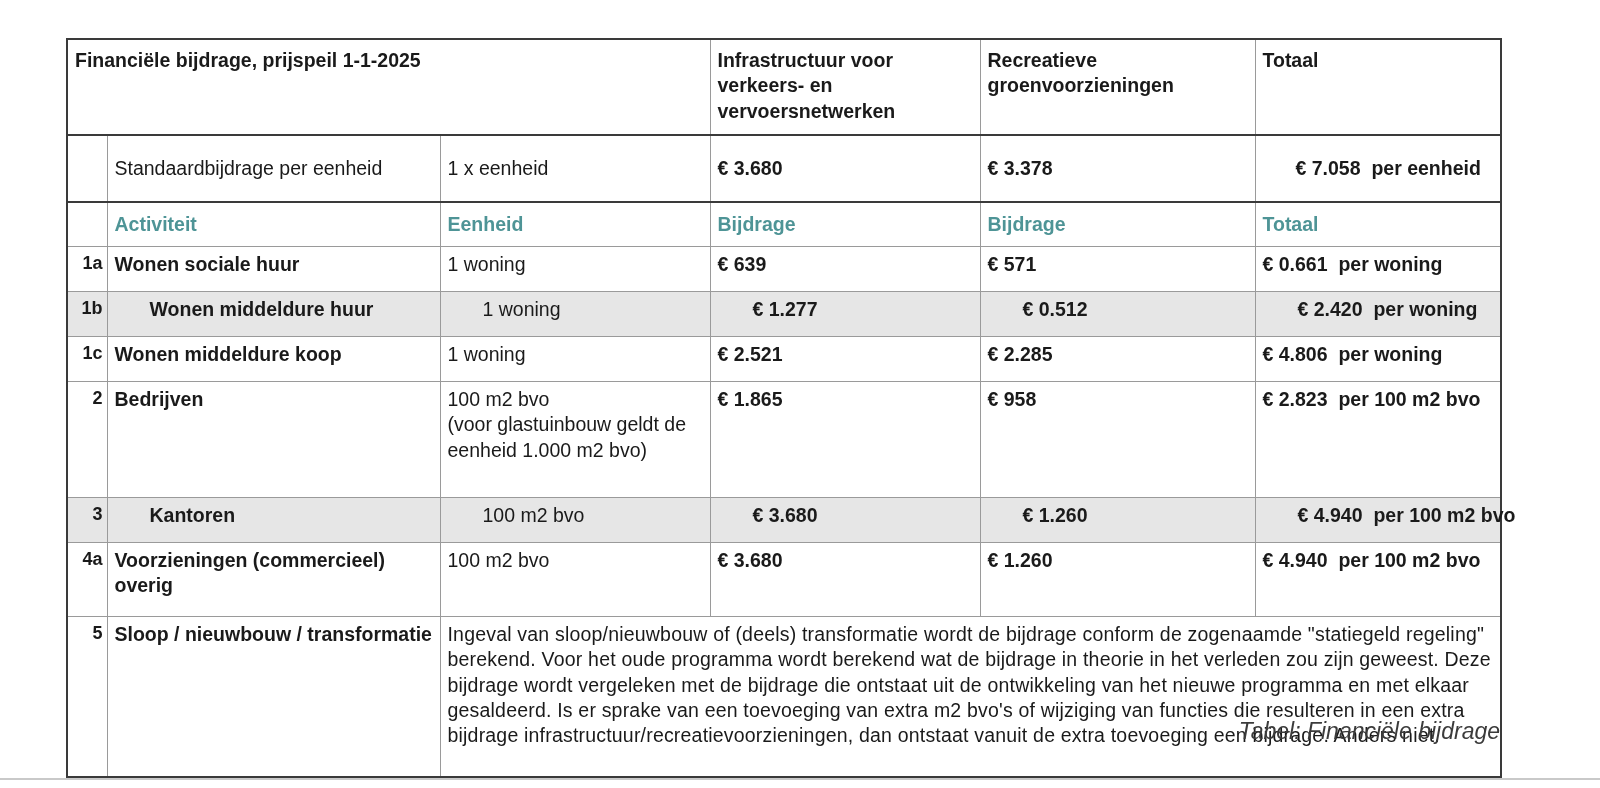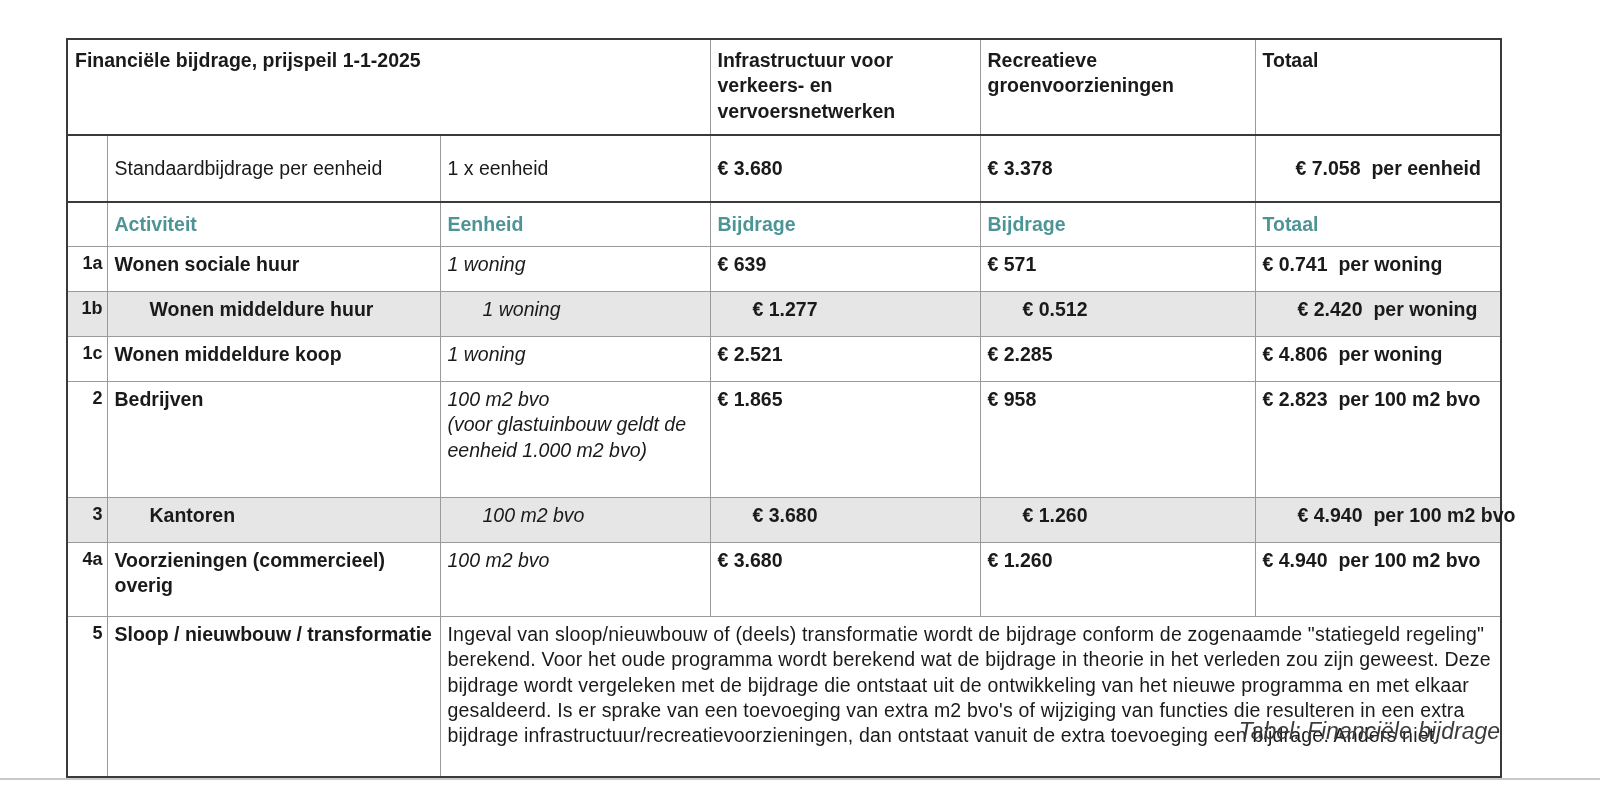--- a/index.html
+++ b/index.html
@@ -104,21 +104,21 @@
     text-align: right;
     font-weight: bold;
     padding-right: 4px;
     padding-left: 2px;
     font-size: 18px;
   }
   tr.data-row td.act-col { font-weight: bold; }
   tr.data-row td.unit-col,
   tr.data-row td.money-col { font-weight: normal; }
   tr.data-row td.money-col { font-weight: bold; }
-  tr.data-row td.unit-col { font-weight: normal; font-style: italic; }
+  tr.data-row td.unit-col { font-weight: normal; }
   tr.shaded td { background: #e6e6e6; padding-left: 42px; }
 
   td.total-cell {
     text-align: left;
     padding-left: 34px;
     white-space: nowrap;
   }
   td.total-cell.std { padding-left: 40px; }
 
   
@@ -191,21 +191,21 @@
         <td>Bijdrage</td>
         <td class="total-cell" style="padding-left:7px;">Totaal</td>
       </tr>
 
       <tr class="data-row">
         <td class="num-col">1a</td>
         <td class="act-col">Wonen sociale huur</td>
         <td class="unit-col">1 woning</td>
         <td class="money-col">€ 639</td>
         <td class="money-col">€ 571</td>
-        <td class="total-cell"><span class="tot-amt">€ 0.741</span>&nbsp;&nbsp;<span class="tot-unit">per woning</span></td>
+        <td class="total-cell"><span class="tot-amt">€ 0.661</span>&nbsp;&nbsp;<span class="tot-unit">per woning</span></td>
       </tr>
 
       <tr class="data-row shaded">
         <td class="num-col">1b</td>
         <td class="act-col">Wonen middeldure huur</td>
         <td class="unit-col">1 woning</td>
         <td class="money-col">€ 1.277</td>
         <td class="money-col">€ 0.512</td>
         <td class="total-cell"><span class="tot-amt">€ 2.420</span>&nbsp;&nbsp;<span class="tot-unit">per woning</span></td>
       </tr>

